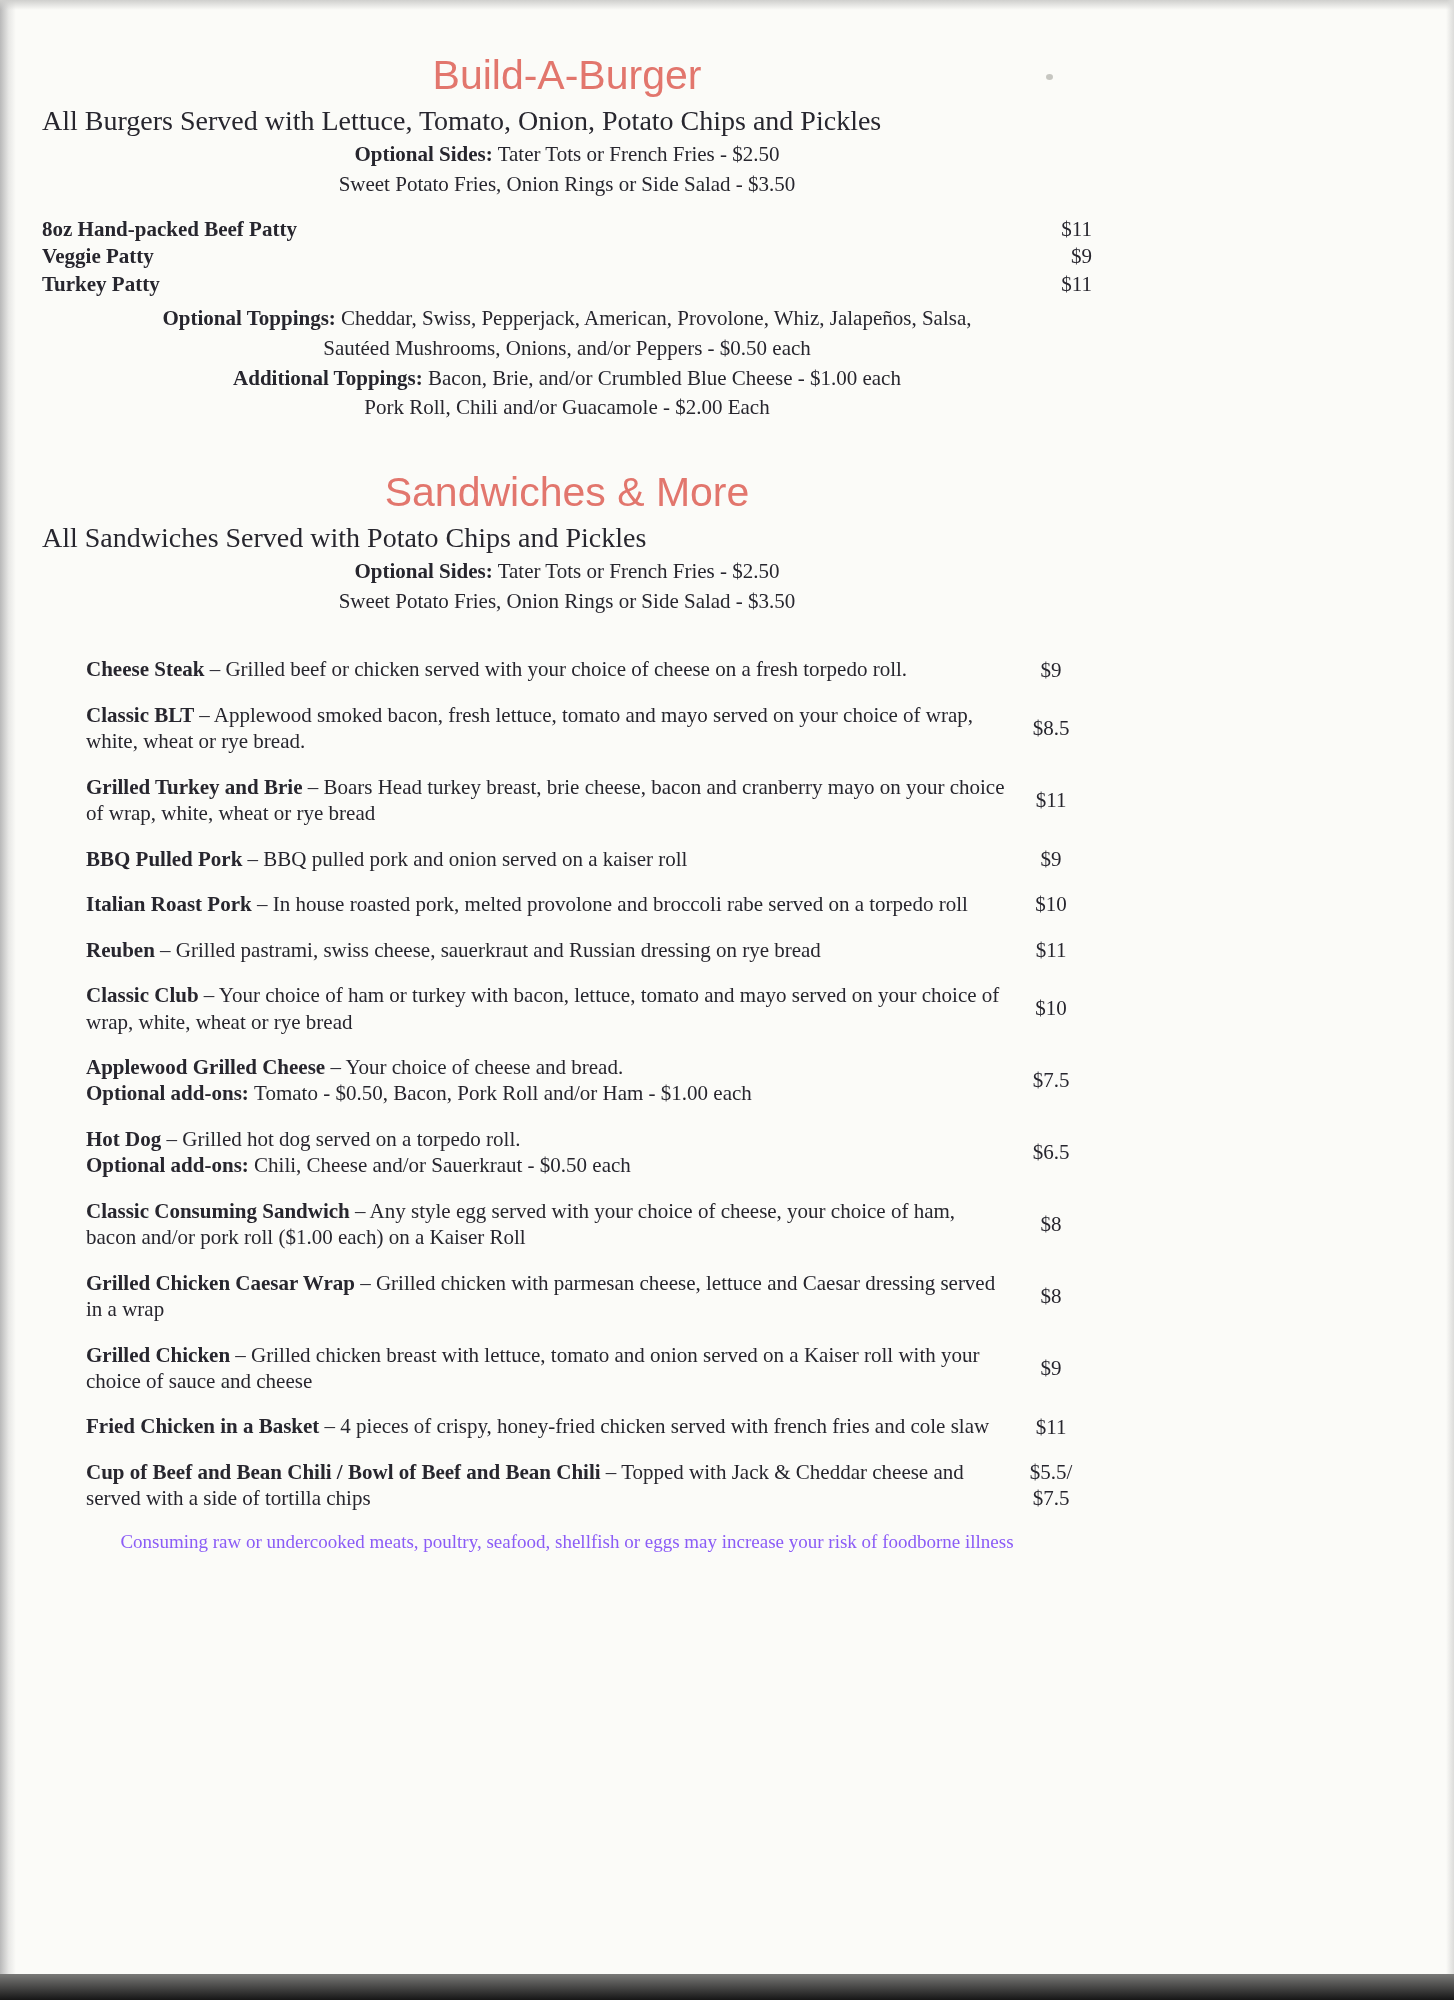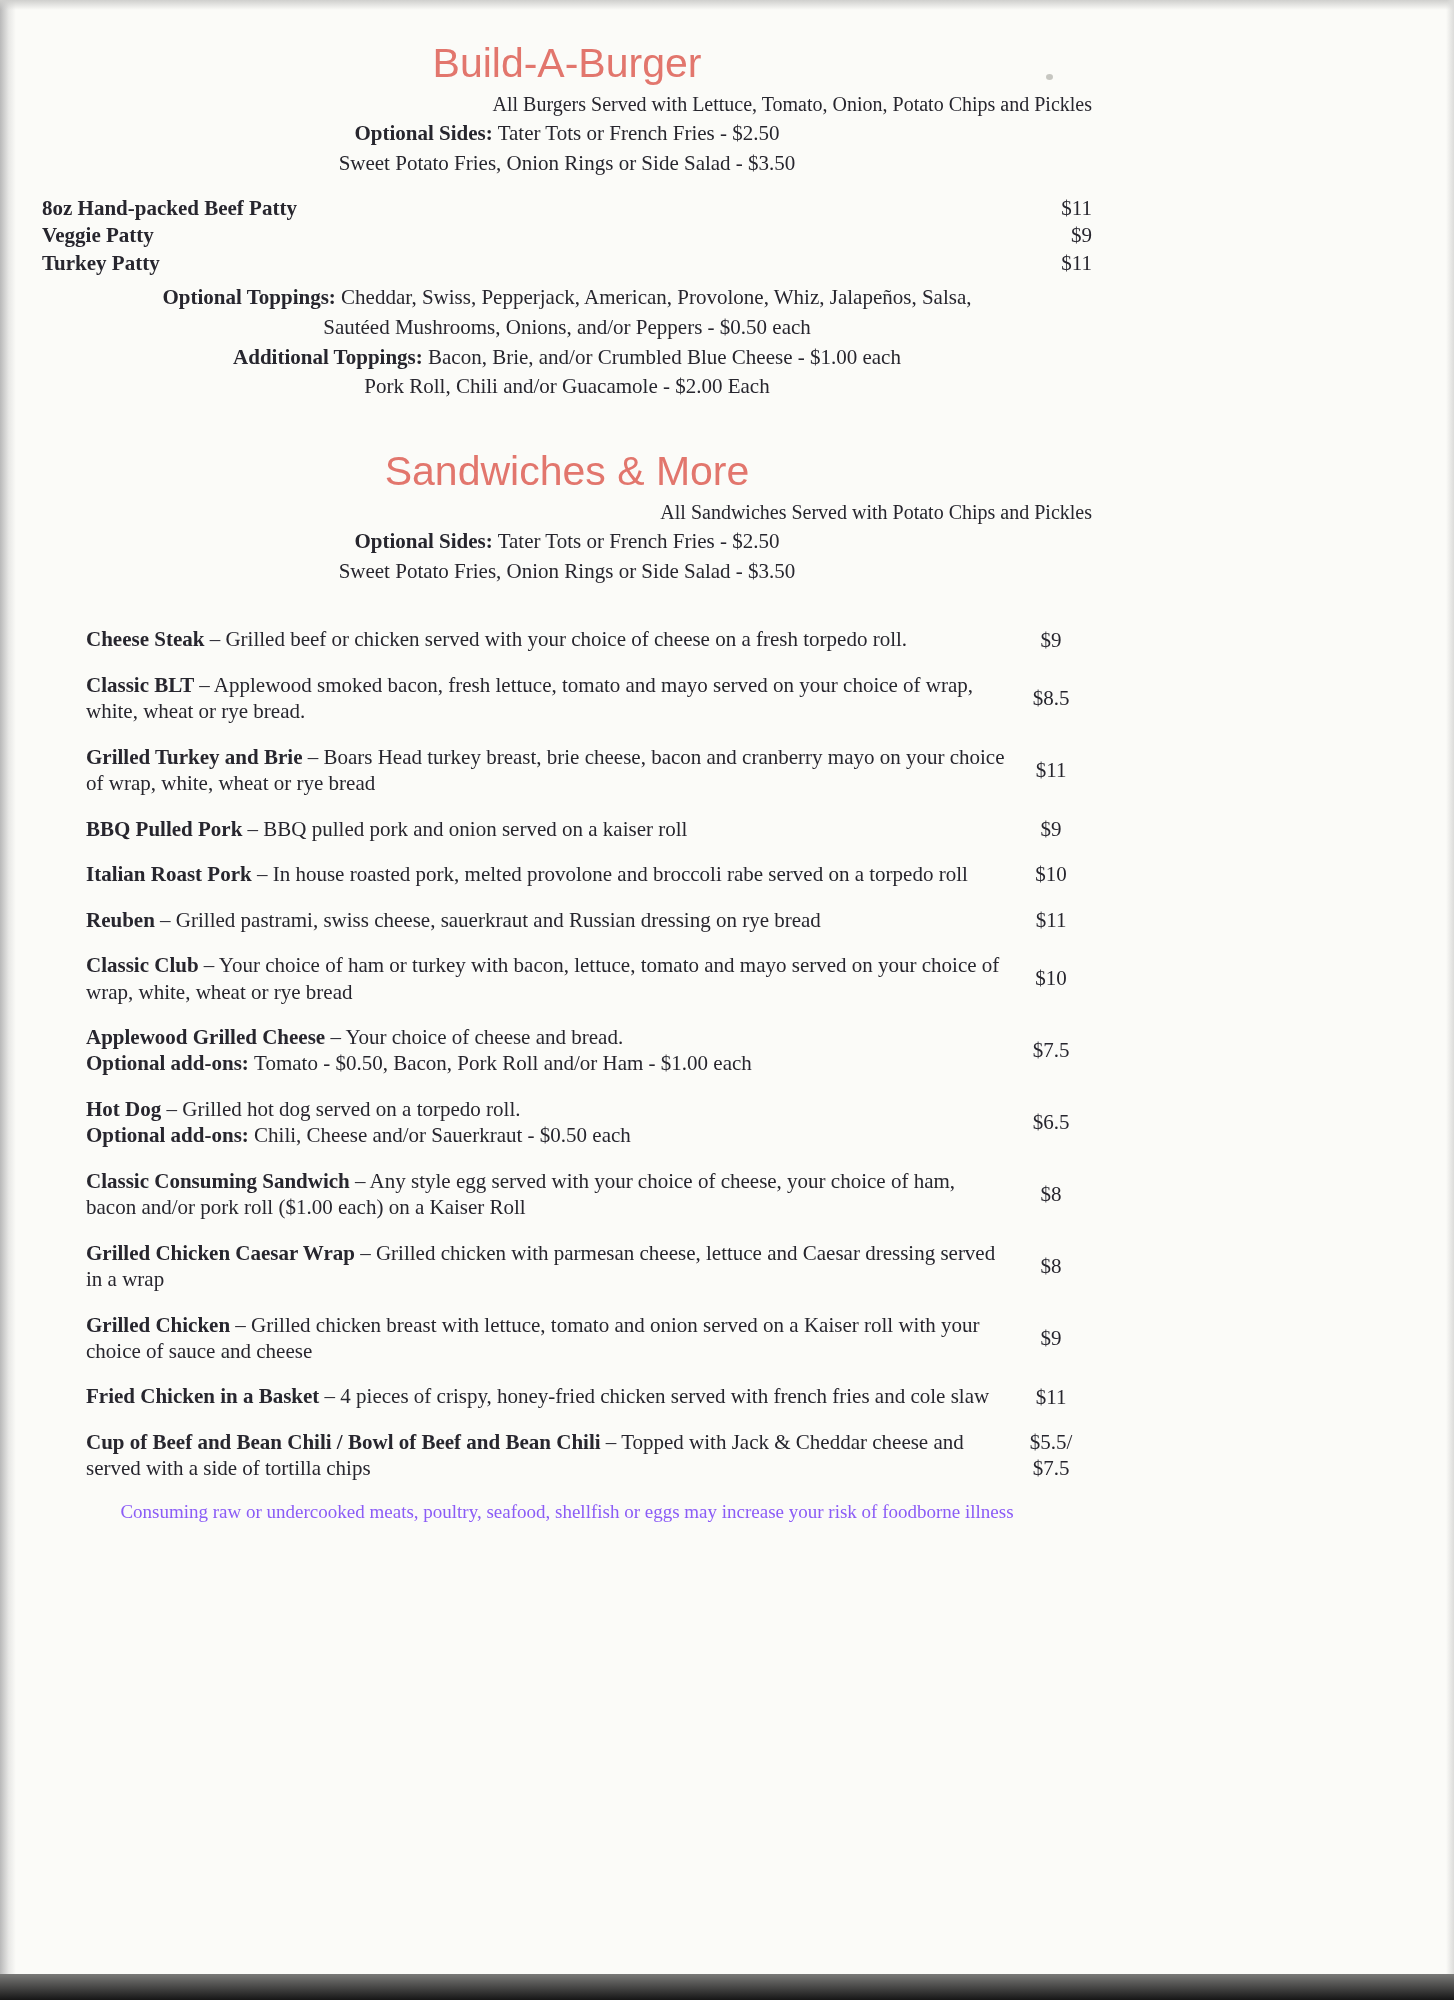--- a/index.html
+++ b/index.html
@@ -14,28 +14,28 @@
     background:linear-gradient(to right,#b9b9b9,#e8e8e6 55%,rgba(255,255,255,0));}
   .edge-top{position:absolute;left:0;top:0;width:100%;height:10px;
     background:linear-gradient(to bottom,#cfcfcd,rgba(255,255,255,0));}
   .edge-right{position:absolute;right:0;top:0;width:8px;height:100%;
     background:linear-gradient(to left,#dcdcda,rgba(255,255,255,0));}
   .edge-bottom{position:absolute;left:0;bottom:0;width:100%;height:26px;
     background:linear-gradient(to bottom,#7a7a78,#161616);}
   .speck{position:absolute;left:1046px;top:74px;width:7px;height:6px;border-radius:50%;
     background:#b9b9b3;opacity:.8;}
 
-  .content{position:absolute;left:42px;top:40px;width:1050px;}
+  .content{position:absolute;left:42px;top:52px;width:1050px;}
 
   .h-coral{
     font-family:"Liberation Sans", sans-serif;
     color:#e2766d;text-align:center;font-weight:500;
     font-size:41px;line-height:1.15;margin:0;
   }
-  .subtitle{text-align:right;font-size:20px;margin-top:6px;font-family:Liberation Serif, serif;}
+  .subtitle{text-align:left;font-size:28px;margin-top:6px;font-family:Liberation Serif, serif;}
   .sides-line{text-align:center;font-size:21px;margin-top:5px;}
   .b{font-weight:700;}
 
   .patty-list{margin-top:19px;font-family:Liberation Serif, serif;}
   .patty-row{display:flex;justify-content:space-between;align-items:baseline;
     font-size:21px;line-height:1.3;}
   .patty-name{font-weight:700;}
   .patty-price{width:84px;text-align:right;}
 
   .toppings{margin-top:6px;}

